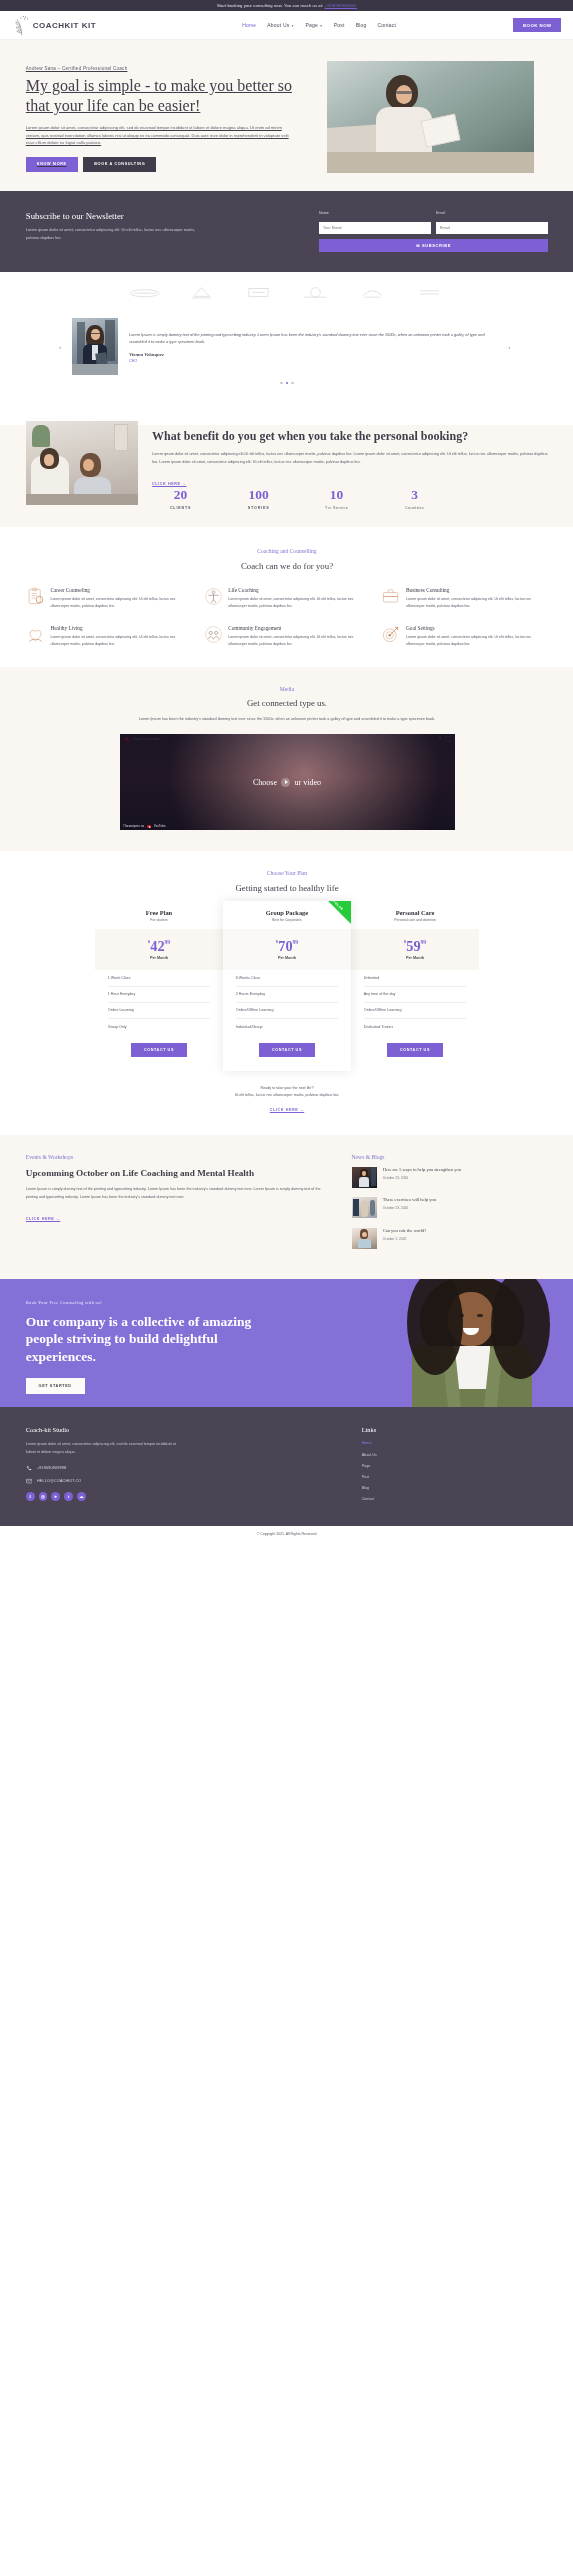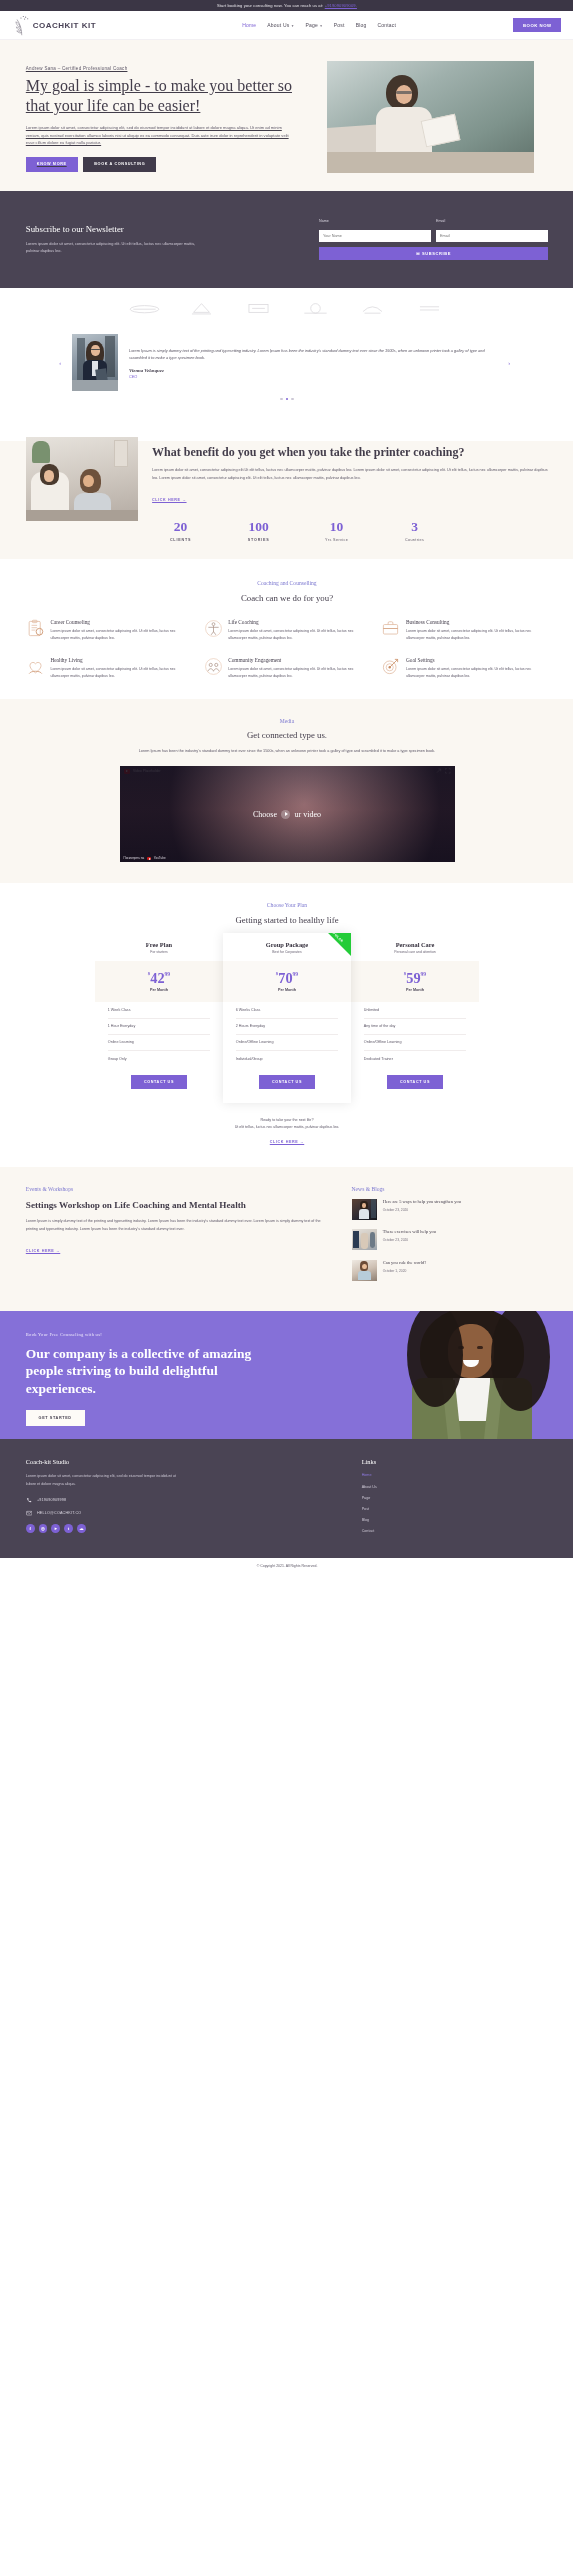--- a/index.html
+++ b/index.html
@@ -63,21 +63,21 @@
     width:207px; height:112px; position:relative; overflow:hidden;
     background:linear-gradient(160deg,#b8c7c2 0%,#8fa49d 40%,#6d8077 100%);
   }
 
   
   .ph { position:relative; overflow:hidden; background:#cfd4d6; }
   .ph .sky  { position:absolute; inset:0; }
 
   
   .news { background:#4a4454; padding:16px 0; }
-  .news-inner { width:548px; margin:12px auto; display:flex; align-items:center; padding:0 12.8px; }
+  .news-inner { width:548px; margin:4px auto; display:flex; align-items:flex-start; padding:0 12.8px; }
   .news-left { width:50%; }
   .news-title { font-family:"Liberation Serif", serif; font-size:8.8px; color:#fff; margin-bottom:5.6px; }
   .news-p { font-size:3.9px; line-height:1.9; color:#cfcad6; max-width:183px; }
   .news-right { width:50%; padding-left:32px; }
   .field-row { display:flex; gap:4.8px; }
   .field { flex:1; }
   .field label { display:block; font-size:3.7px; color:#d7d3de; margin-bottom:2.4px; }
   .field input {
     width:100%; height:12px; border:none; background:#fff; padding:0 4px;
     font-size:3.8px; color:#8d8896; font-family:"Liberation Sans", sans-serif;
@@ -107,21 +107,21 @@
 
   
   .benefit { background:#faf7f2; margin-top:12.8px; padding:0 0 17.5px; position:relative; }
   .benefit-top { height:11px; background:#fff; }
   .benefit-inner { width:548px; margin:0 auto; display:flex; gap:14.3px; padding:0 12.8px; }
   .benefit-img { width:112px; height:84px; margin-top:-4.8px; flex:none; }
   .benefit-right { flex:1; padding-top:3.2px; }
   .benefit-h2 { font-family:"Liberation Serif", serif; font-size:12px; line-height:1.3; color:#433d4b; margin-bottom:7.2px; }
   .benefit-p { font-size:3.8px; line-height:1.95; color:#5e5868; margin-bottom:7.2px; }
   .click-here { font-size:3.7px; letter-spacing:0.6px; color:#7d61d4; font-weight:bold; cursor:pointer; display:inline-block; }
-  .stats { display:flex; gap:21px; margin-top:16px; }
+  .stats { display:flex; gap:21px; }
   .stat { width:57px; text-align:center; }
   .stat-num { font-family:"Liberation Serif", serif; font-size:13.5px; font-weight:bold; color:#7d61d4; line-height:1; }
   .stat-lbl { font-size:3.7px; color:#5e5868; margin-top:4px; letter-spacing:0.4px; }
   .stat-lbl.caps { letter-spacing:0.8px; font-weight:bold; }
 
   
   .services { background:#fff; padding:21px 0 19px; }
   .sec-eyebrow { text-align:center; font-family:"Liberation Serif", serif; font-size:5.6px; color:#7d79d0; margin-bottom:6.4px; }
   .sec-title { text-align:center; font-family:"Liberation Serif", serif; font-size:8.8px; color:#433d4b; margin-bottom:16px; }
   .svc-grid { width:548px; margin:0 auto; display:grid; grid-template-columns:repeat(3,1fr); gap:16px 11px; padding:0 12.8px; }
@@ -356,21 +356,21 @@
       <div style="position:absolute;right:9.6px;top:3.2px;width:14.3px;height:27px;background:#e3ddd5;border:0.8px solid #cdc5bb"></div>
       <div style="position:absolute;left:4.8px;top:35px;width:38px;height:49px;border-radius:11px 11px 0 0;background:#f2eee8"></div>
       <div style="position:absolute;left:14.3px;top:27px;width:19px;height:21px;border-radius:46% 46% 40% 40%;background:#4a3a2e"></div>
       <div style="position:absolute;left:18.3px;top:33px;width:10.4px;height:12px;border-radius:46%;background:#e6bb9a"></div>
       <div style="position:absolute;left:54px;top:32px;width:21px;height:24px;border-radius:46% 46% 40% 40%;background:#6d513c"></div>
       <div style="position:absolute;left:57px;top:38px;width:11px;height:12.8px;border-radius:46%;background:#e0b089"></div>
       <div style="position:absolute;left:48px;top:56px;width:37px;height:28px;border-radius:9.6px 9.6px 0 0;background:#cfd3d7"></div>
       <div style="position:absolute;left:0;bottom:0;width:112px;height:11px;background:#a99f95"></div>
     </div>
     <div class="benefit-right">
-      <h2 class="benefit-h2">What benefit do you get when you take the printer coaching?</h2>
+      <h2 class="benefit-h2">What benefit do you get when you take the personal booking?</h2>
       <p class="benefit-p">Lorem ipsum dolor sit amet, consectetur adipiscing elit.Ut elit tellus, luctus nec ullamcorper mattis, pulvinar dapibus leo. Lorem ipsum dolor sit amet, consectetur adipiscing elit. Ut elit tellus, luctus nec ullamcorper mattis, pulvinar dapibus leo. Lorem ipsum dolor sit amet, consectetur adipiscing elit. Ut elit tellus, luctus nec ullamcorper mattis, pulvinar dapibus leo.</p>
       <a class="click-here" href="#">CLICK HERE →</a>
 
       <div class="stats">
         <div class="stat">
           <div class="stat-num">20</div>
           <div class="stat-lbl caps">CLIENTS</div>
         </div>
         <div class="stat">
           <div class="stat-num">100</div>
@@ -577,21 +577,21 @@
     <p>Ready to take your the next life?</p>
     <p>Ut elit tellus, luctus nec ullamcorper mattis, pulvinar dapibus leo.</p>
     <a class="click-here" style="margin-top:6.4px" href="#">CLICK HERE →</a>
   </div>
 </section>
 
 <section class="events">
   <div class="ev-inner">
     <div class="ev-left">
       <div class="ev-eyebrow">Events &amp; Workshops</div>
-      <h3 class="ev-h">Settings Workshop on Life Coaching and Mental Health</h3>
+      <h3 class="ev-h">Upcomming October on Life Coaching and Mental Health</h3>
       <p class="ev-p">Lorem Ipsum is simply dummy text of the printing and typesetting industry. Lorem Ipsum has been the industry's standard dummy text ever. Lorem Ipsum is simply dummy text of the printing and typesetting industry. Lorem Ipsum has been the industry's standard dummy text ever.</p>
       <a class="click-here" href="#">CLICK HERE →</a>
     </div>
 
     <div class="ev-right">
       <div class="ev-eyebrow">News &amp; Blogs</div>
 
       <div class="blog-item">
         <div class="blog-thumb ph">
           <div class="sky" style="background:linear-gradient(150deg,#5b4236 0%,#2c2a33 60%,#14161c 100%)"></div>

